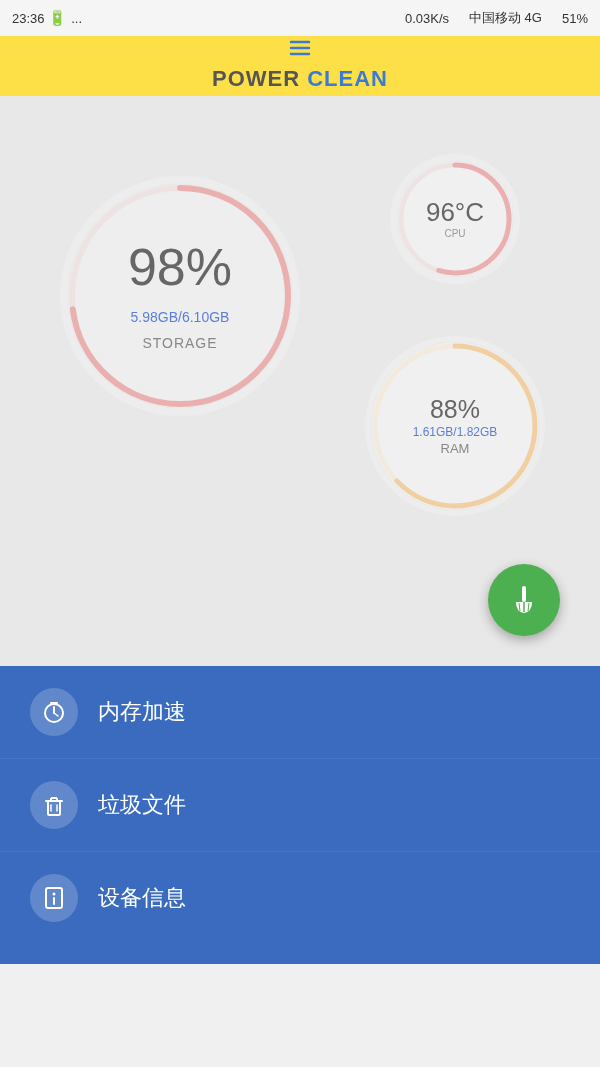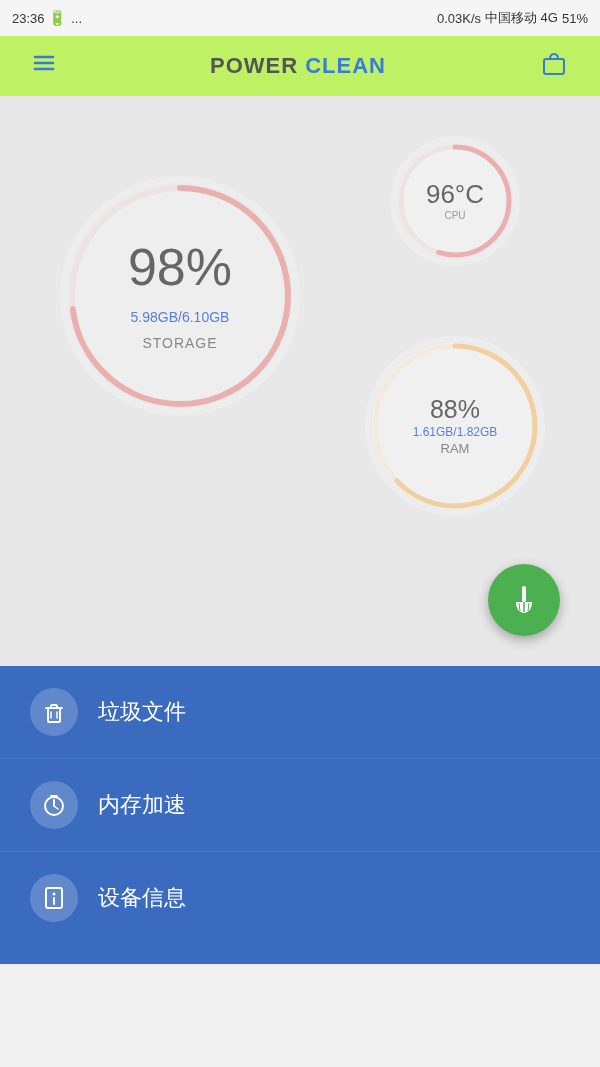--- a/index.html
+++ b/index.html
@@ -18,32 +18,33 @@
       height: 36px;
       background: #f5f5f5;
       display: flex;
       align-items: center;
       justify-content: space-between;
       padding: 12px 12px;
       font-size: 13px;
       color: #333;
     }
     .status-left { display: flex; align-items: center; gap: 4px; }
-    .status-right { display: flex; align-items: center; gap: 4px; }
+    .status-right { display: flex; align-items: center; gap: 20px; }
 
     
     .header {
       width: 100%;
       height: 60px;
-      background: #bef264;
+      background: #fde047;
       display: flex;
       align-items: center;
       justify-content: space-between;
       padding: 0 32px;
       box-shadow: 0 1px 3px rgba(0,0,0,0.1);
+      flex-direction: column;
     }
     .header-title {
       font-size: 22px;
       font-weight: bold;
       color: #444;
       letter-spacing: 1px;
     }
     .header-title span.power { color: #555; }
     .header-title span.clean { color: #3a7bd5; }
     .hamburger-icon { font-size: 22px; color: #3a7bd5; cursor: pointer; }
@@ -62,21 +63,21 @@
     .storage-circle {
       position: absolute;
       left: 60px;
       top: 80px;
       width: 240px;
       height: 240px;
     }
     .cpu-circle {
       position: absolute;
       right: 80px;
-      top: 40px;
+      top: 58px;
       width: 130px;
       height: 130px;
     }
     .ram-circle {
       position: absolute;
       right: 55px;
       top: 240px;
       width: 180px;
       height: 180px;
     }
@@ -311,52 +312,52 @@
       <path d="M10 20 Q10 30 18 31 Q26 30 26 20 Z" fill="white"></path>
       <line x1="18" y1="20" x2="18" y2="30" stroke="#4caf50" stroke-width="1.5"></line>
       <line x1="13" y1="21" x2="14" y2="29" stroke="#4caf50" stroke-width="1"></line>
       <line x1="23" y1="21" x2="22" y2="29" stroke="#4caf50" stroke-width="1"></line>
     </svg>
   </div>
 
 </div>
 
 <div class="bottom-nav">
+
+  <div class="nav-item">
+    <div class="nav-icon-wrap">
+      <svg viewBox="0 0 26 26" fill="none" xmlns="http://www.w3.org/2000/svg">
+        <circle cx="13" cy="14" r="9" stroke="white" stroke-width="2" fill="none"></circle>
+        <line x1="13" y1="14" x2="13" y2="8" stroke="white" stroke-width="2" stroke-linecap="round"></line>
+        <line x1="13" y1="14" x2="17" y2="17" stroke="white" stroke-width="1.5" stroke-linecap="round"></line>
+        <line x1="10" y1="4" x2="16" y2="4" stroke="white" stroke-width="2" stroke-linecap="round"></line>
+        <line x1="13" y1="4" x2="13" y2="6" stroke="white" stroke-width="2"></line>
+      </svg>
+    </div>
+    <span class="nav-label">内存加速</span>
+  </div>
 
   <div class="nav-item">
     <div class="nav-icon-wrap">
       <svg viewBox="0 0 26 26" fill="none" xmlns="http://www.w3.org/2000/svg">
         <rect x="7" y="9" width="12" height="14" rx="1" stroke="white" stroke-width="2" fill="none"></rect>
         <line x1="5" y1="9" x2="21" y2="9" stroke="white" stroke-width="2" stroke-linecap="round"></line>
         <line x1="10" y1="9" x2="10" y2="6" stroke="white" stroke-width="2"></line>
         <line x1="16" y1="9" x2="16" y2="6" stroke="white" stroke-width="2"></line>
         <line x1="10" y1="6" x2="16" y2="6" stroke="white" stroke-width="2"></line>
         <line x1="10" y1="13" x2="10" y2="19" stroke="white" stroke-width="1.5" stroke-linecap="round"></line>
         <line x1="16" y1="13" x2="16" y2="19" stroke="white" stroke-width="1.5" stroke-linecap="round"></line>
       </svg>
     </div>
     <span class="nav-label">垃圾文件</span>
   </div>
 
   <div class="nav-item">
     <div class="nav-icon-wrap">
       <svg viewBox="0 0 26 26" fill="none" xmlns="http://www.w3.org/2000/svg">
-        <circle cx="13" cy="14" r="9" stroke="white" stroke-width="2" fill="none"></circle>
-        <line x1="13" y1="14" x2="13" y2="8" stroke="white" stroke-width="2" stroke-linecap="round"></line>
-        <line x1="13" y1="14" x2="17" y2="17" stroke="white" stroke-width="1.5" stroke-linecap="round"></line>
-        <line x1="10" y1="4" x2="16" y2="4" stroke="white" stroke-width="2" stroke-linecap="round"></line>
-        <line x1="13" y1="4" x2="13" y2="6" stroke="white" stroke-width="2"></line>
-      </svg>
-    </div>
-    <span class="nav-label">内存加速</span>
-  </div>
-
-  <div class="nav-item">
-    <div class="nav-icon-wrap">
-      <svg viewBox="0 0 26 26" fill="none" xmlns="http://www.w3.org/2000/svg">
         <rect x="5" y="3" width="16" height="20" rx="2" stroke="white" stroke-width="2" fill="none"></rect>
         <circle cx="13" cy="9" r="1.5" fill="white"></circle>
         <line x1="13" y1="13" x2="13" y2="19" stroke="white" stroke-width="2" stroke-linecap="round"></line>
       </svg>
     </div>
     <span class="nav-label">设备信息</span>
   </div>
 
 
 </div>

